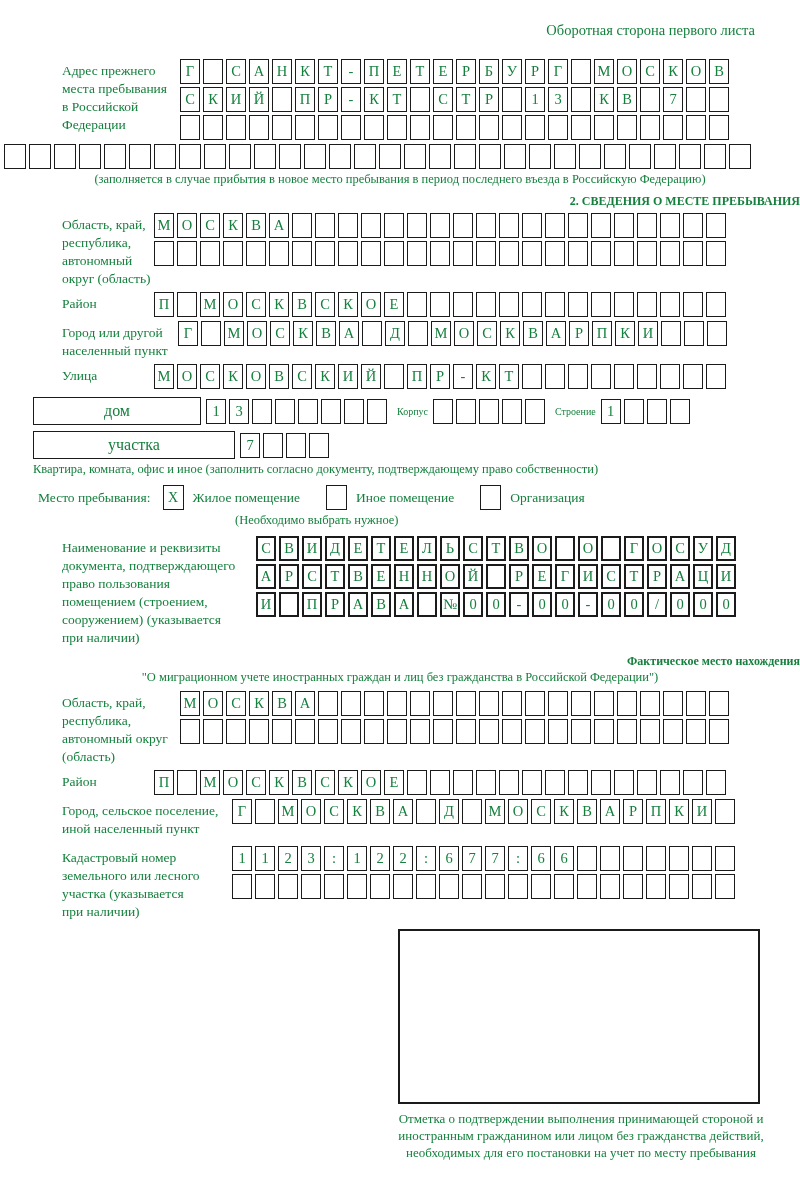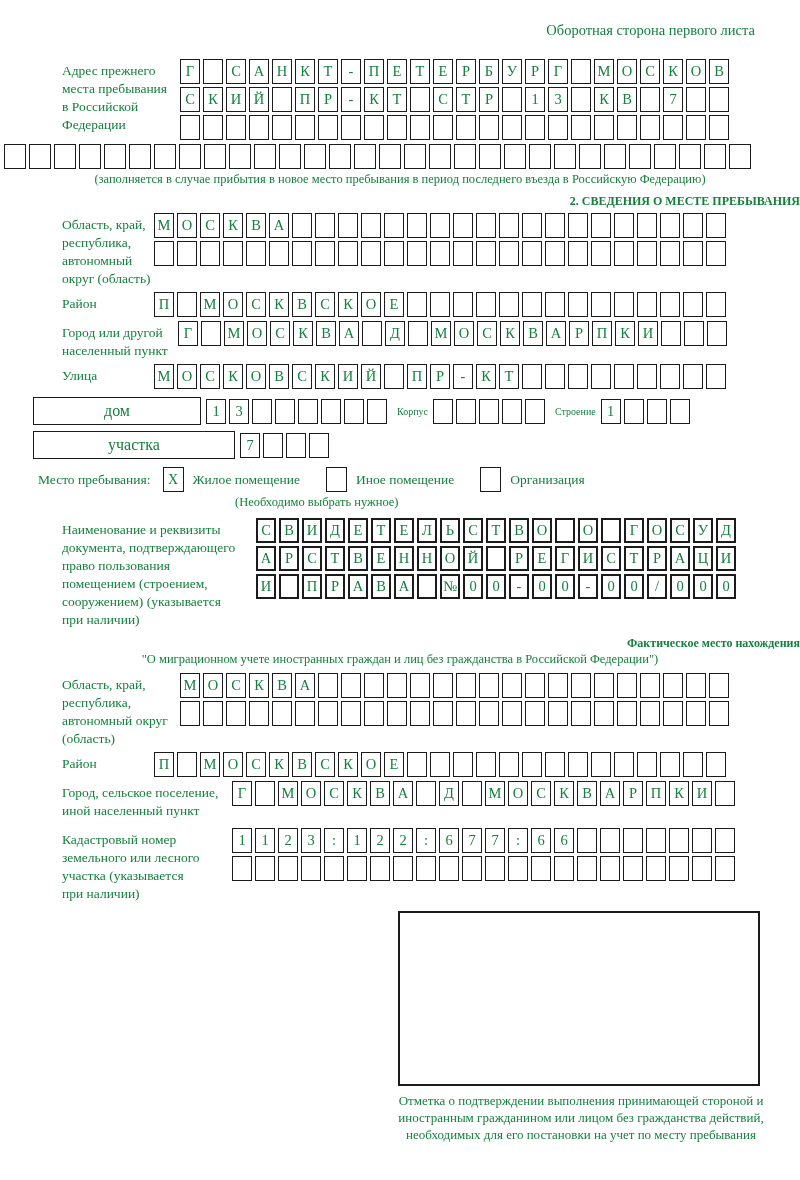--- a/index.html
+++ b/index.html
@@ -369,20 +369,21 @@
 
   <div class="house-row mt6">
     <div class="box-label wbox200">участка</div>
     <div class="cells">
         <span class="cell">7</span>
         <span class="cell"></span>
         <span class="cell"></span>
         <span class="cell"></span>
       </div>
   </div>
+  <div class="note note-left" style="margin-left:33px;">Квартира, комната, офис и иное (заполнить согласно документу, подтверждающему право собственности)</div>
 
   <div class="stay-row mt8">
     <span class="stay-label">Место пребывания:</span>
     <span class="cbox">X</span>
     <span class="opt-label">Жилое помещение</span>
     <span class="cbox"></span>
     <span class="opt-label">Иное помещение</span>
     <span class="cbox"></span>
     <span class="opt-label">Организация</span>
   </div>

